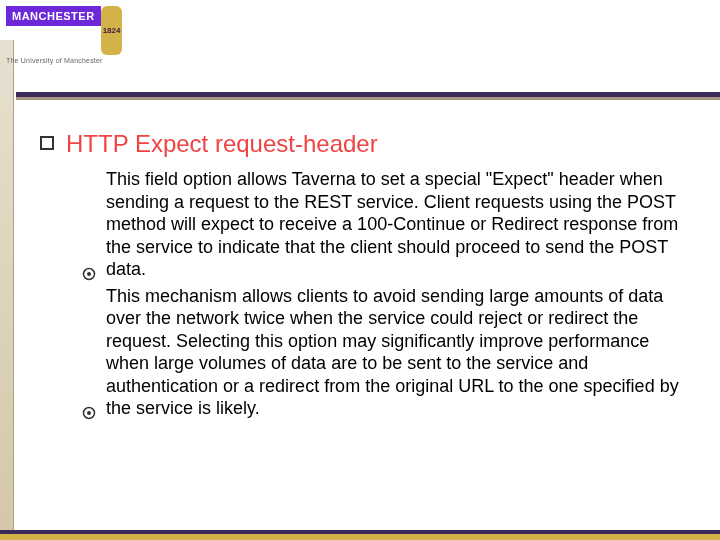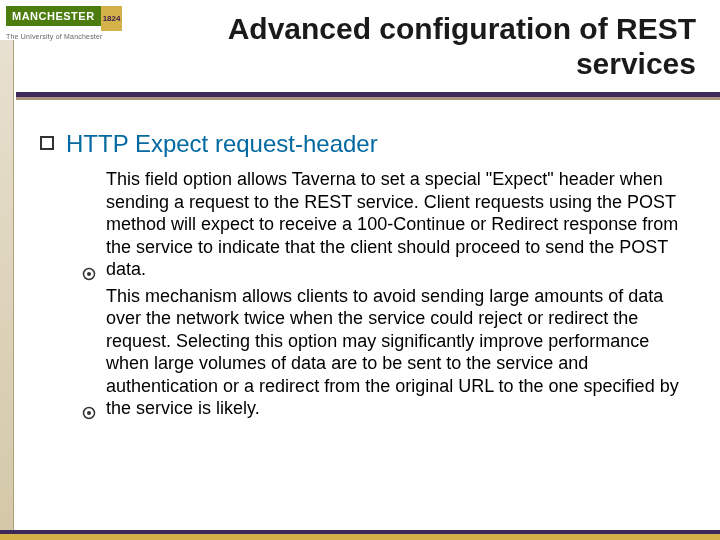--- a/index.html
+++ b/index.html
@@ -10,36 +10,37 @@
     height: 540px;
     background: #ffffff;
   }
   .logo-area {
     position: absolute;
     top: 6px;
     left: 6px;
     width: 120px;
   }
   .logo-block {
-    background: #4d7c0f;
+    background: #6d28d9;
     color: #fff;
     font-weight: bold;
     font-size: 11px;
     padding: 4px 6px;
     display: inline-block;
     letter-spacing: 0.5px;
   }
   .logo-year {
     background: #d4b24a;
     color: #3a1a4a;
     font-size: 8px;
     font-weight: bold;
-    padding: 8px 2px;
+    padding: 20px 2px;
     display: inline-block;
     vertical-align: top;
+    border-radius: 6px;
   }
   .logo-sub {
     font-size: 7px;
     color: #666;
     margin-top: 2px;
     letter-spacing: 0.2px;
   }
   .side-strip {
     position: absolute;
     left: 0;
@@ -90,21 +91,21 @@
   .l1-bullet {
     width: 14px;
     height: 14px;
     border: 2px solid #333;
     margin-right: 12px;
     margin-top: 6px;
     flex-shrink: 0;
   }
   .l1-text {
     font-size: 24px;
-    color: #0369a1;
+    color: #ef4444;
   }
   .l2-group {
     margin-left: 42px;
     margin-top: 8px;
   }
   .l2 {
     display: flex;
     align-items: flex-end;
     margin-bottom: 4px;
   }
@@ -135,21 +136,20 @@
 
 <div class="slide">
 
   <div class="side-strip"></div>
 
   <div class="logo-area">
     <span class="logo-block">MANCHESTER</span><span class="logo-year">1824</span>
     <div class="logo-sub">The University of Manchester</div>
   </div>
 
-  <div class="title">Advanced configuration of REST services</div>
 
   <div class="rule-dark"></div>
   <div class="rule-light"></div>
 
   <div class="content">
     <div class="l1">
       <span class="l1-bullet"></span>
       <span class="l1-text">HTTP Expect request-header</span>
     </div>
     <div class="l2-group">

